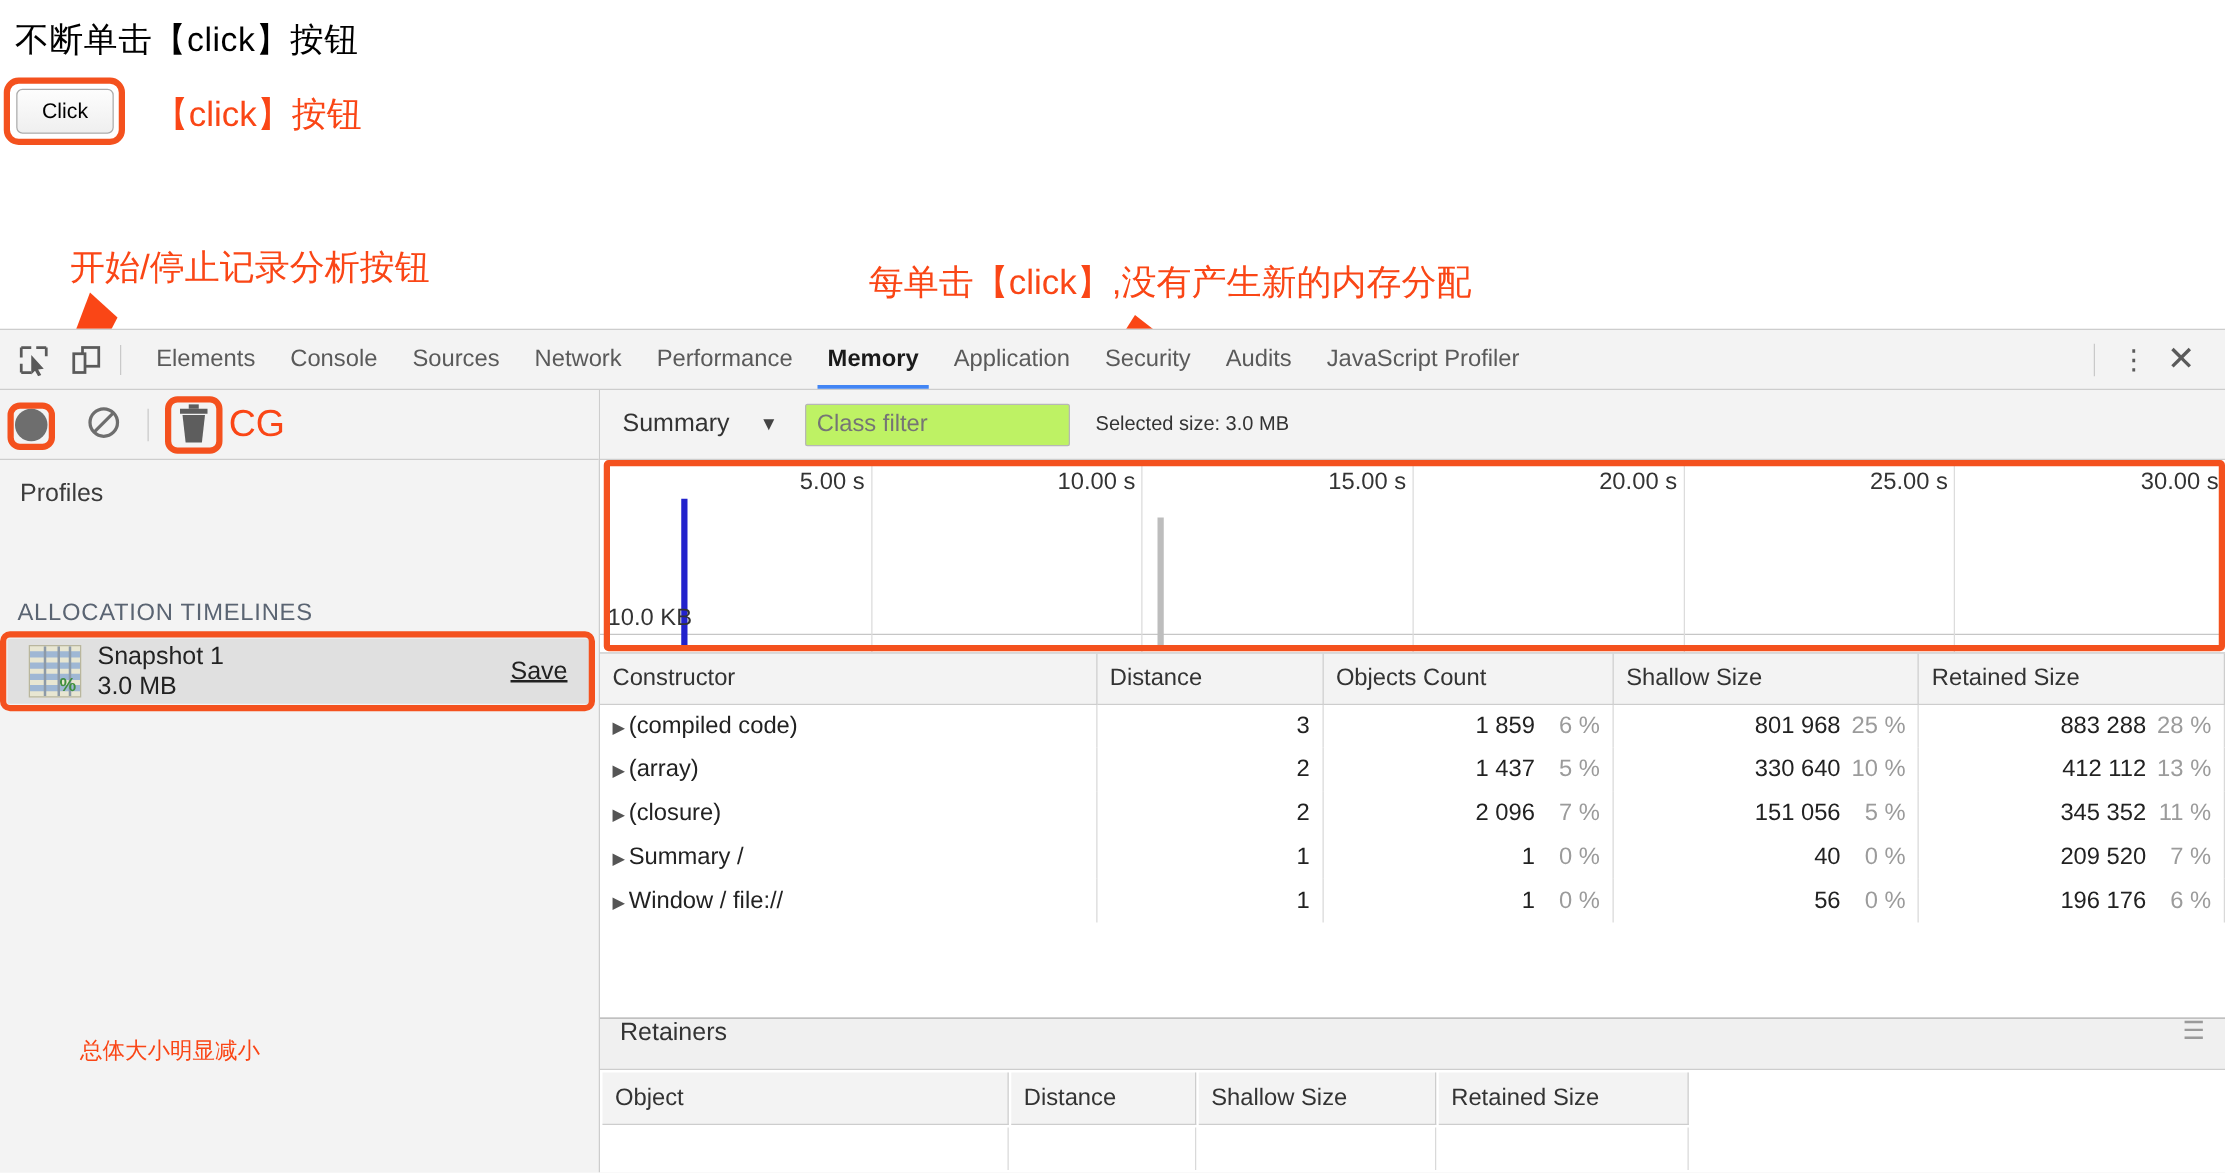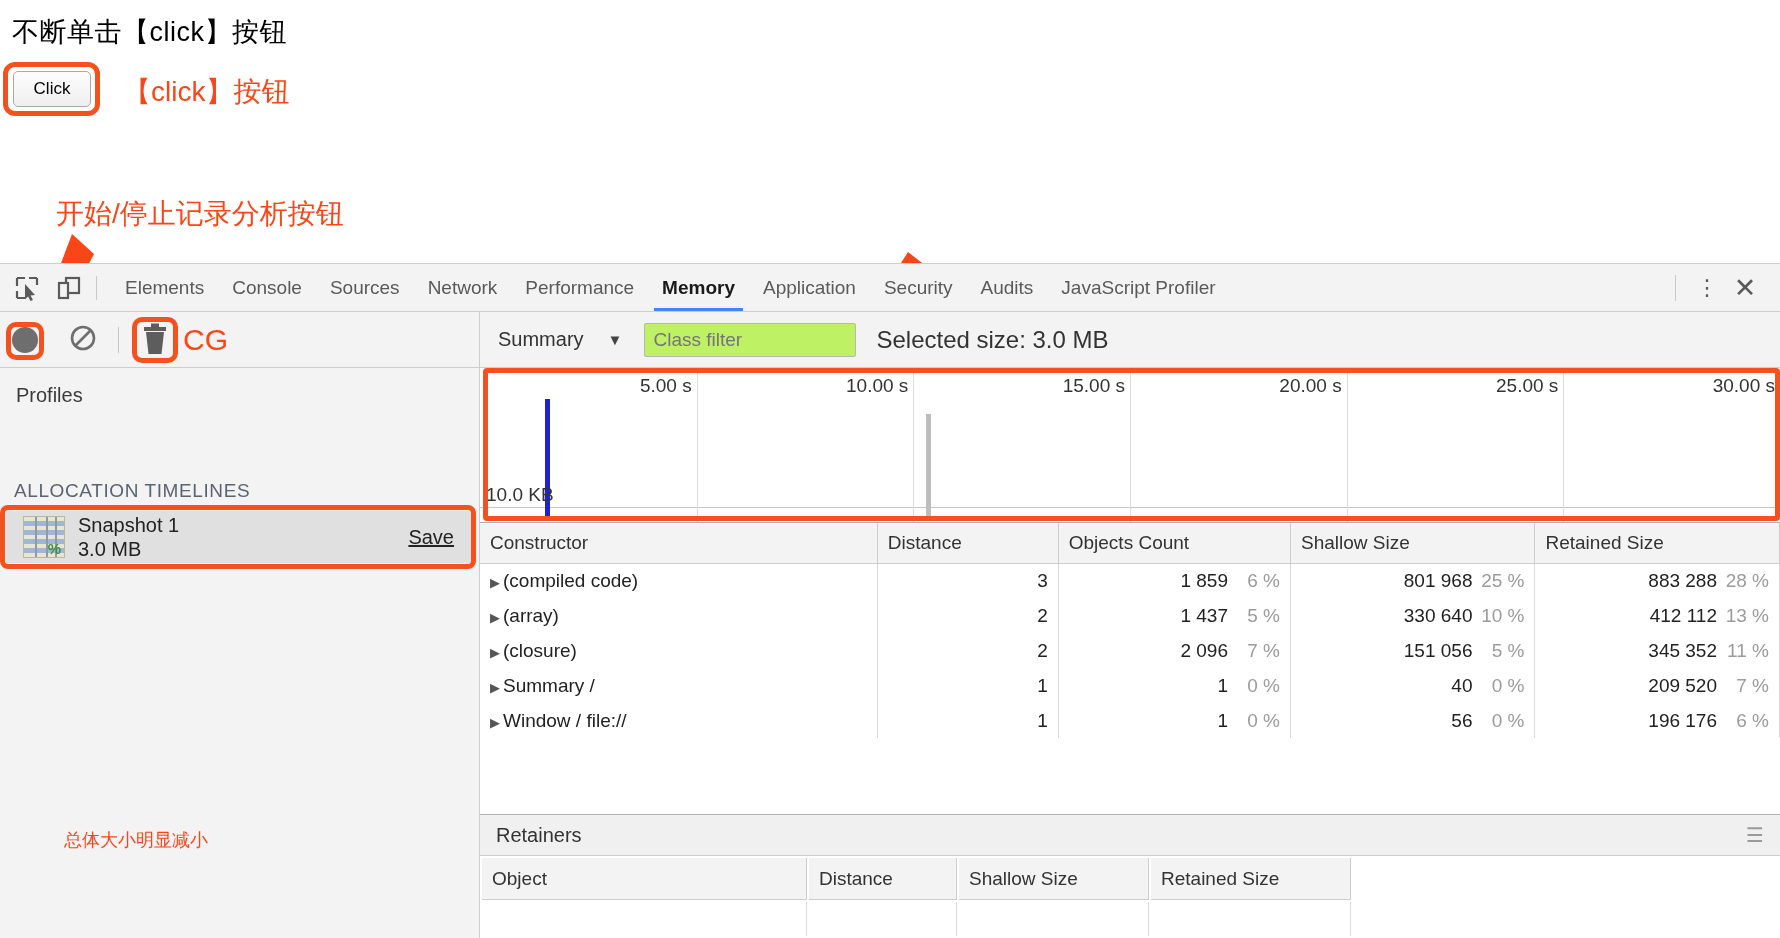--- a/index.html
+++ b/index.html
@@ -170,21 +170,21 @@
     margin-left:18px; font-size:20px; color:#333; cursor:pointer;
     display:flex; align-items:center;
   }
   #summary-caret { margin-left:24px; font-size:15px; color:#444; }
   #class-filter {
     margin-left:22px; width:212px; height:34px;
     border:1px solid #b7b7b7; border-radius:2px; background:#bef264;
     font-size:19px; color:#7a7a7a; padding:0 8px;
     font-family:"Liberation Sans",sans-serif;
   }
-  #selected-size { margin-left:20px; font-size:24px; color:#333; }
+  #selected-size { margin-left:20px; font-size:16px; color:#333; }
 
   
   #timeline {
     position:relative; height:155px; background:#fff;
     border-bottom:1px solid #b0b0b0;
     overflow:hidden;
   }
   #timeline-ring {
     position:absolute; left:3px; top:0px;
     width:1297px; height:153px;
@@ -211,21 +211,21 @@
   }
   table.dg td.num { text-align:right; }
   .pctv { color:#9b9b9b; display:inline-block; width:52px; text-align:right; }
   .tri { color:#555; font-size:13px; margin-right:3px; }
 
   
   #retainers { position:absolute; left:0; right:0; bottom:0; }
   #ret-head {
     height:42px; background:#f0f0f0;
     border-top:1px solid #b0b0b0; border-bottom:1px solid #cdcdcd;
-    display:flex; align-items:center; padding:0 16px;
+    display:flex; padding:0 16px;
     font-size:20px; color:#333;
   }
   #ret-menu { margin-left:auto; color:#9a9a9a; font-size:20px; line-height:1; cursor:pointer; }
   table.ret th {
     background:#f3f3f3; font-weight:normal; font-size:19px; color:#333;
     text-align:left; padding:8px 10px; border-right:1px solid #cdcdcd;
     border-bottom:1px solid #cdcdcd; height:42px;
   }
   table.ret td { height:34px; border-right:1px solid #d9d9d9; }
 </style>
@@ -233,20 +233,21 @@
 <body>
 
 <div id="page-area">
   <div id="heading-cn">不断单击【click】按钮</div>
 
   <button id="click-btn">Click</button>
   <div id="click-btn-ring"></div>
   <div id="click-label">【click】按钮</div>
 
   <div class="anno-red" id="anno-record">开始/停止记录分析按钮</div>
+  <div class="anno-red" id="anno-noalloc">每单击【click】,没有产生新的内存分配</div>
 
   <svg class="arrow-svg" style="left:10px; top:228px;" width="90" height="125" viewBox="0 0 90 125">
     <path d="M62 6 L84 26 L44 103 L30 120 L28 96 Z" fill="#fa4616"></path>
     <polygon points="20,120 46,84 8,74" fill="#fa4616"></polygon>
   </svg>
 
   <svg class="arrow-svg" style="left:800px; top:248px;" width="130" height="140" viewBox="0 0 130 140">
     <path d="M108 4 L126 18 L70 104 L54 120 L52 92 Z" fill="#fa4616"></path>
     <polygon points="38,126 74,88 30,78" fill="#fa4616"></polygon>
   </svg>

